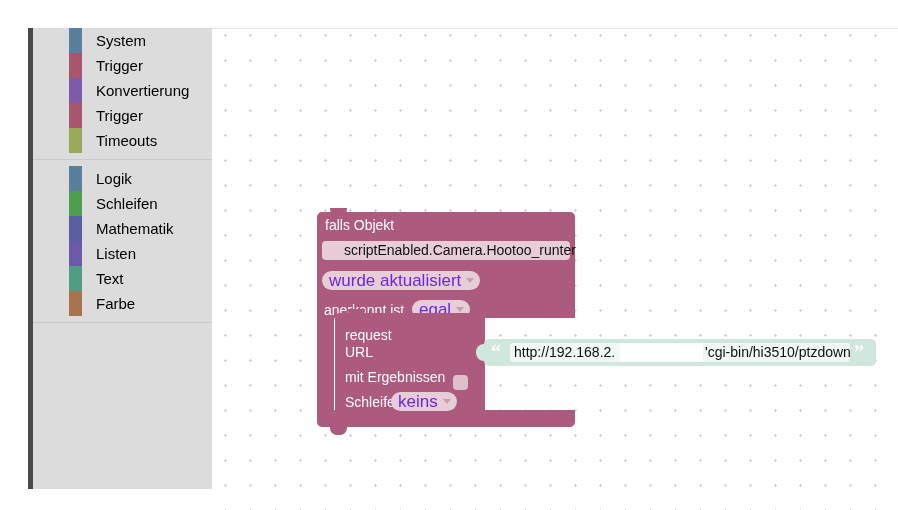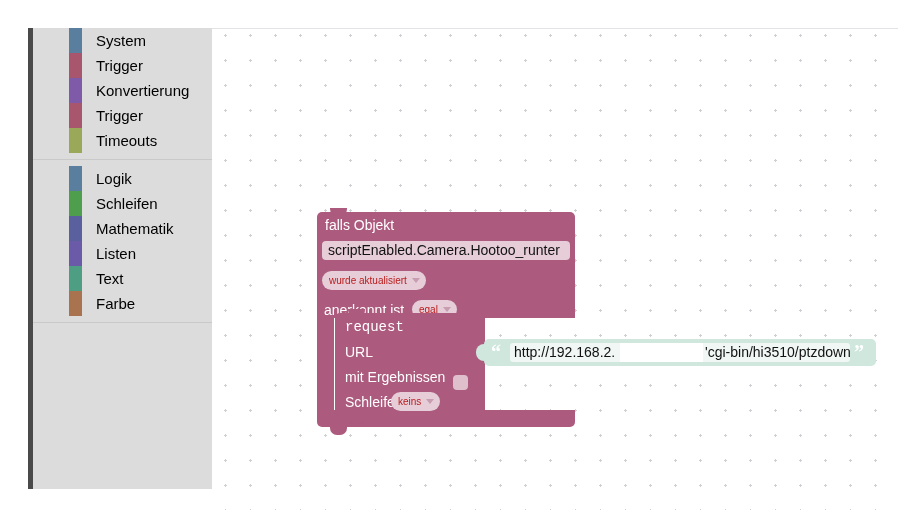--- a/index.html
+++ b/index.html
@@ -144,32 +144,32 @@
     white-space: nowrap;
   }
   .field-flat {
     position: absolute;
     background: #e6cdd8;
     border-radius: 4px;
     height: 19px;
     line-height: 19px;
     font-size: 14px;
     color: #111111;
-    padding: 0 6px;
+    padding: 0 22px;
     white-space: nowrap;
     box-sizing: border-box;
   }
   .field-round {
     position: absolute;
     background: #e6cdd8;
     border-radius: 10px;
     height: 19px;
     line-height: 19px;
-    font-size: 10px;
-    color: #b91c1c;
+    font-size: 17px;
+    color: #6d28d9;
     padding: 0 4px 0 7px;
     white-space: nowrap;
     box-sizing: border-box;
   }
   .inline-label {
     position: absolute;
     font-size: 14px;
     color: #ffffff;
     white-space: nowrap;
   }
@@ -390,21 +390,21 @@
 
     <span class="field-round" style="left:95px; top:88px;"><span>egal</span><i class="dd-arrow"></i></span>
   </div>
 
   <div class="block" id="block-request">
     <div class="req-body"></div>
     <div class="req-notch-top"></div>
     <div class="req-notch-bottom"></div>
     <div class="req-plug"></div>
 
-    <span class="req-label" style="top:6px;font-family:Liberation Mono, monospace;">request</span>
+    <span class="req-label" style="top:14px;">request</span>
 
     <span class="req-label" style="top:31px;">URL</span>
 
     <span class="req-label" style="top:56px;">mit Ergebnissen</span>
     <span class="checkbox"></span>
 
     <span class="req-label" style="top:81px;">Schleifen</span>
     <span class="field-round" style="left:56px; top:79px;"><span>keins</span><i class="dd-arrow"></i></span>
   </div>
 

